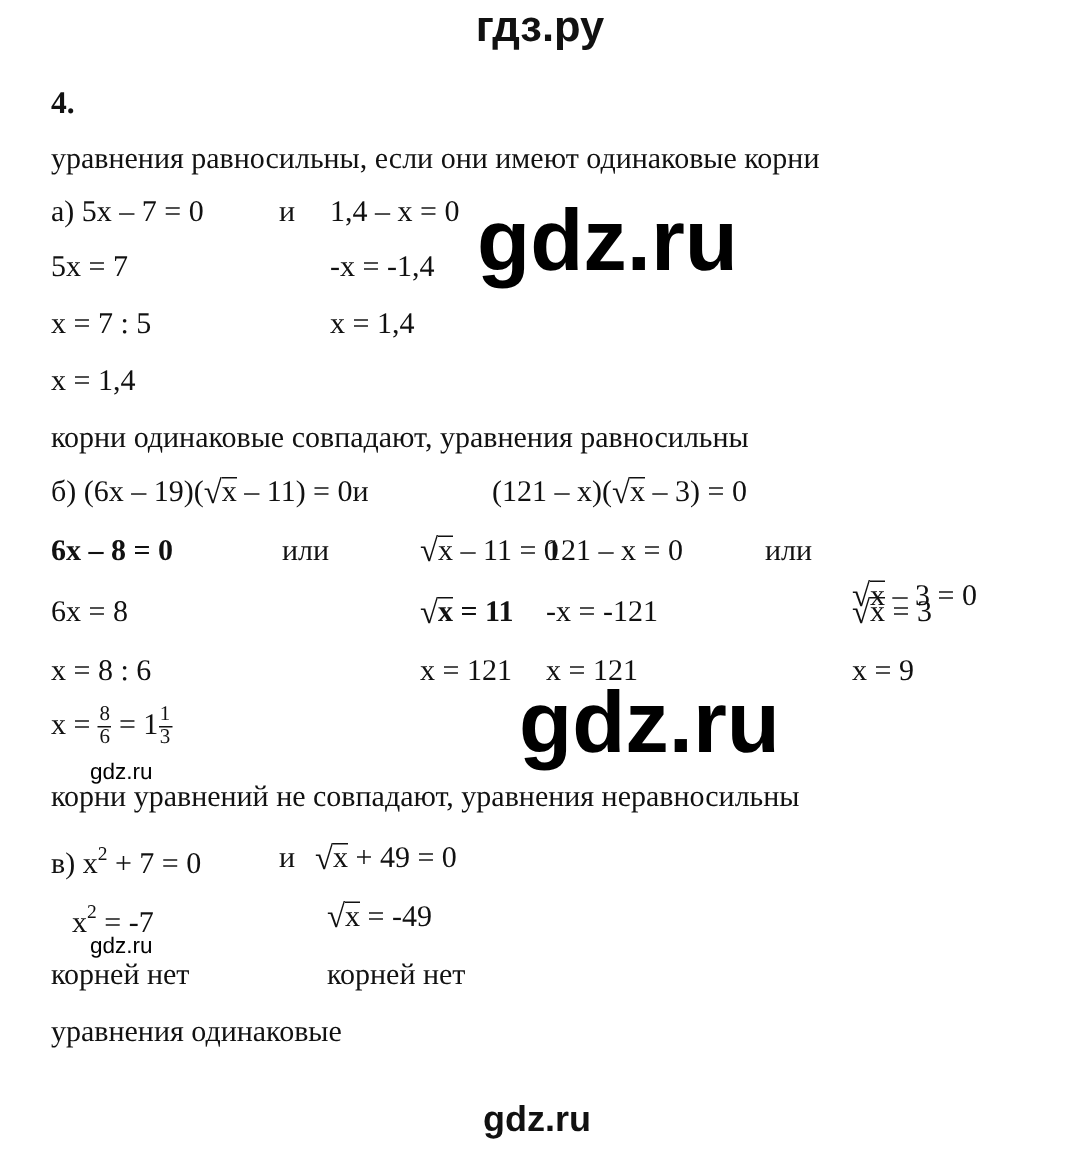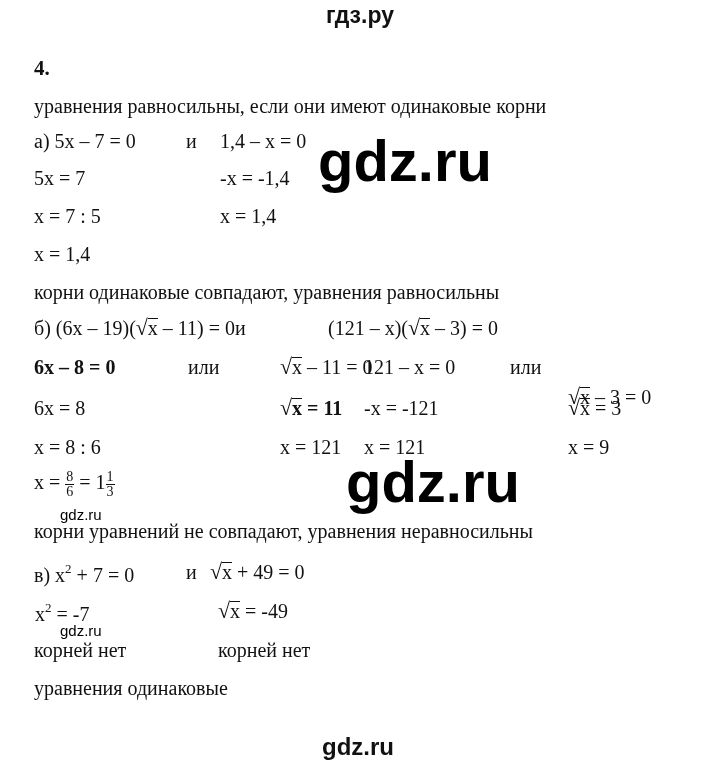--- a/index.html
+++ b/index.html
@@ -1,20 +1,20 @@
 <!DOCTYPE html>
 <html><head>
 <meta charset="utf-8">
 <style>
   html, body { margin:0; padding:0; background:#ffffff; }
   body { width:720px; height:767px; position:relative; overflow:hidden; color:#111; }
   .serif { font-family: "Liberation Serif", "DejaVu Serif", serif; font-size:20px; line-height:1; }
   .sans { font-family: "Liberation Sans", "DejaVu Sans", sans-serif; }
   .abs { position:absolute; white-space:nowrap; }
-  .hdr { font-weight:bold; font-size:23px; top:2px; left:0; width:720px; text-align:center; }
+  .hdr { font-weight:bold; font-size:29px; top:2px; left:0; width:720px; text-align:center; }
   .num { font-weight:bold; font-size:21px; }
   .wm-big { font-weight:bold; font-size:58px; color:#000; letter-spacing:0px; }
   .wm-small { font-size:15px; color:#000; }
   .wm-foot { font-weight:bold; font-size:24px; }
   .sqrt { display:inline-block; position:relative; padding-left:12px; }
   .sqrt::before { content:"\221A"; position:absolute; left:0; top:-1px; font-size:22px; }
   .sqrt > span { border-top:1px solid #111; display:inline-block; line-height:19px; }
   sup { font-size:13px; vertical-align:9px; }
   .frac { display:inline-flex; flex-direction:column; align-items:center; vertical-align:middle; font-size:14px; line-height:14px; }
   .frac .n { border-bottom:1px solid #111; padding:0 1px; }
@@ -83,21 +83,21 @@
 
 <div class="abs serif" style="left:34px;top:521px;">корни уравнений не совпадают, уравнения неравносильны</div>
 
 <div class="abs serif" style="left:34px;top:562px;">
   <span>в)</span>
   <span>x</span><sup>2</sup><span> + 7 = 0</span>
 </div>
 <div class="abs serif" style="left:186px;top:562px;">и</div>
 <div class="abs serif" style="left:210px;top:562px;"><span class="sqrt"><span>x</span></span><span> + 49 = 0</span></div>
 
-<div class="abs serif" style="left:35px;top:601px;"><span>x</span><sup>2</sup><span> = -7</span></div>
+<div class="abs serif" style="left:48px;top:601px;"><span>x</span><sup>2</sup><span> = -7</span></div>
 <div class="abs serif" style="left:218px;top:601px;"><span class="sqrt"><span>x</span></span><span> = -49</span></div>
 
 <div class="abs serif" style="left:34px;top:640px;">корней нет</div>
 <div class="abs serif" style="left:218px;top:640px;">корней нет</div>
 
 <div class="abs serif" style="left:34px;top:678px;">уравнения одинаковые</div>
 
 <div class="abs sans wm-big" style="left:318px;top:127px;">gdz.ru</div>
 <div class="abs sans wm-big" style="left:346px;top:448px;">gdz.ru</div>
 <div class="abs sans wm-small" style="left:60px;top:506px;">gdz.ru</div>

